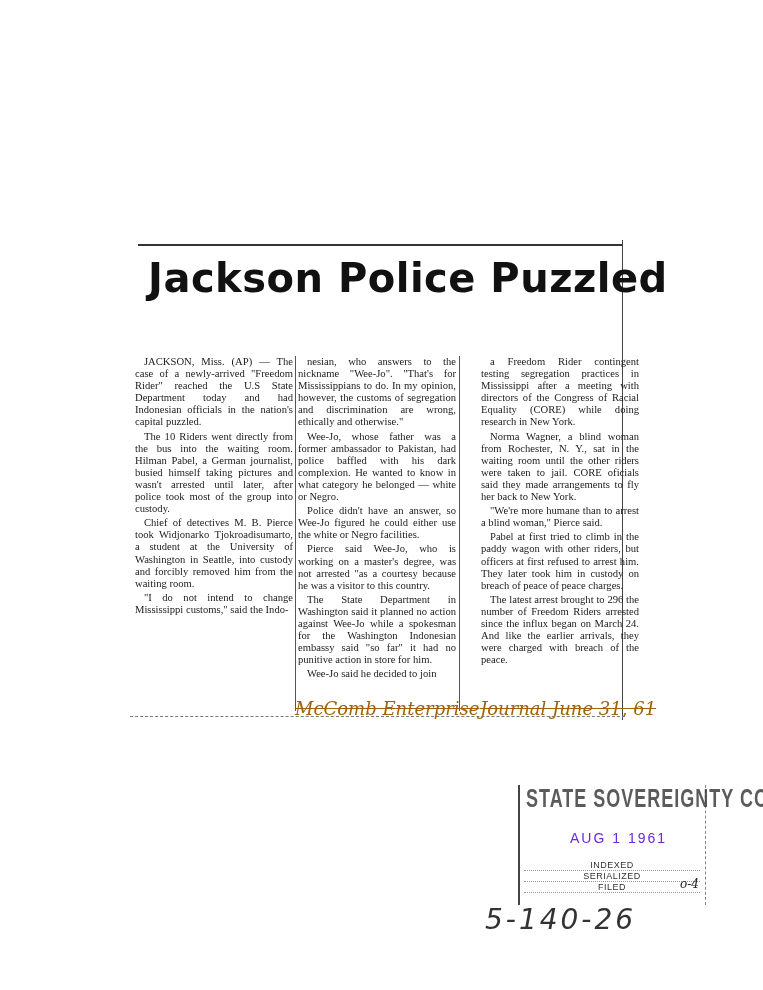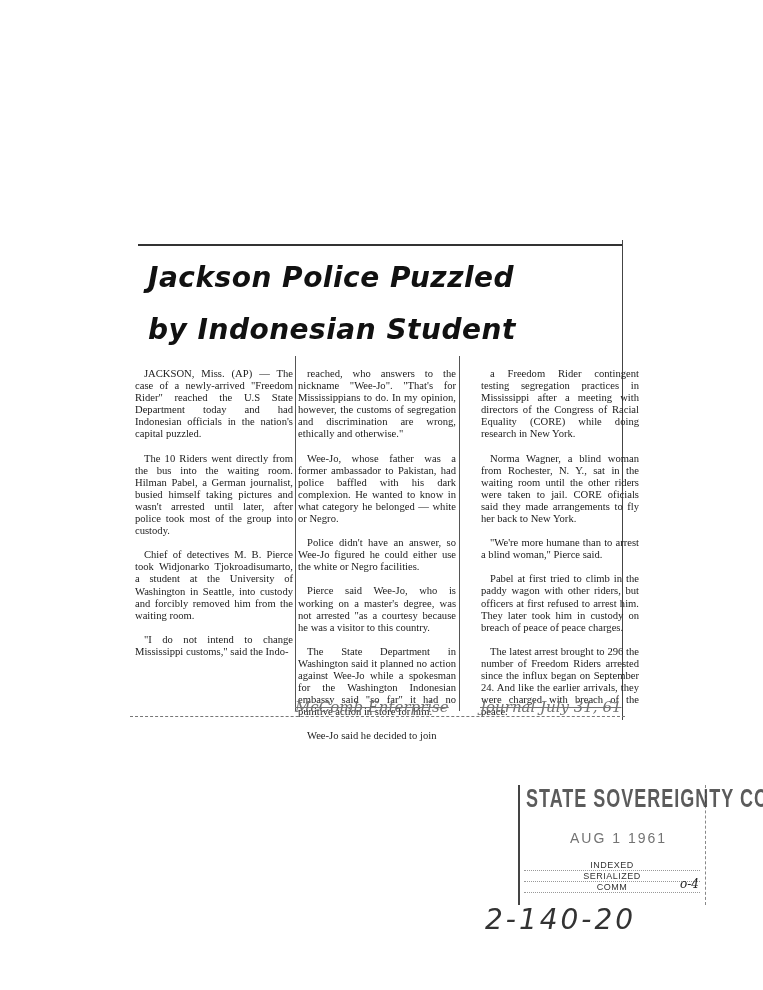--- a/index.html
+++ b/index.html
@@ -13,63 +13,63 @@
   .top-rule {
     position: absolute; left: 8px; top: 4px; width: 485px; height: 0;
     border-top: 2px solid #333;
   }
   .right-edge {
     position: absolute; left: 492px; top: 0px; width: 0; height: 480px;
     border-left: 1px solid #444;
   }
   .headline {
     position: absolute; left: 18px; top: 12px; width: 470px;
-    font-family: "DejaVu Sans", sans-serif; font-weight: bold; font-style: italic;
-    font-size: 28px; line-height: 52px; color: #111; letter-spacing: 0.5px;
+    font-family: "DejaVu Sans", sans-serif; font-weight: bold; 
+    font-size: 40px; line-height: 52px; color: #111; letter-spacing: 0.5px;
   }
   .headline div { white-space: nowrap; }
   .columns {
     position: absolute; left: 5px; top: 116px; width: 485px; height: 360px;
   }
   .col {
     position: absolute; top: 0; width: 158px;
     font-size: 10.6px; line-height: 12.1px; text-align: justify; color: #1a1a1a;
   }
-  .col p { margin: 12px 0 2px 0; text-indent: 9px; }
+  .col p { margin: 0 0 2px 0; text-indent: 9px; }
   .col1 { left: 0px; }
   .col2 { left: 163px; }
   .col3 { left: 346px; }
   .col-rule {
     position: absolute; top: 0; width: 0; height: 355px; border-left: 1px solid #555;
   }
   .rule1 { left: 160px; }
   .rule2 { left: 324px; }
   .bottom-rule {
     position: absolute; left: 0px; top: 476px; width: 495px; height: 0;
     border-top: 1px dashed #777;
   }
   .handwritten {
     position: absolute; top: 458px;
-    font-family: "DejaVu Serif", serif; font-style: italic; font-size: 15px; color: #737373;
+    font-family: "DejaVu Serif", serif; font-style: italic; font-size: 18px; color: #a16207;
     white-space: nowrap;
   }
   .hw-source { left: 165px; text-decoration: line-through; }
   .hw-date { left: 350px; text-decoration: line-through; }
   .stamp {
     position: absolute; left: 518px; top: 785px; width: 185px; height: 120px;
     border-left: 2px solid #444; border-right: 1px dashed #888;
     font-family: "Liberation Sans", sans-serif; color: #333;
   }
   .stamp-title {
     position: absolute; left: 6px; top: 0px; font-size: 18px; font-weight: bold;
     letter-spacing: 1px; color: #333; transform: scaleY(1.4); transform-origin: top left;
     white-space: nowrap; opacity: 0.8;
   }
   .stamp-date {
-    position: absolute; left: 50px; top: 45px; font-size: 14px; letter-spacing: 2px; color: #737373;
+    position: absolute; left: 50px; top: 45px; font-size: 14px; letter-spacing: 2px; color: #6d28d9;
   }
   .stamp-lines {
     position: absolute; left: 4px; top: 75px; font-size: 9px; line-height: 10px; letter-spacing: 0.5px;
   }
   .stamp-lines div { border-bottom: 1px dotted #999; width: 176px; text-align: center; }
   .stamp-initials {
     position: absolute; left: 160px; top: 92px; font-family: "DejaVu Serif", serif;
     font-style: italic; font-size: 12px; color: #222;
   }
   .file-number {
@@ -80,58 +80,57 @@
 </style>
 </head>
 <body>
 
 <div class="clipping">
   <div class="top-rule"></div>
   <div class="right-edge"></div>
 
   <div class="headline">
     <div>Jackson Police Puzzled</div>
-    <div>by Indonesian Student</div>
   </div>
 
   <div class="columns">
     <div class="col col1">
       <p>JACKSON, Miss. (AP) — The case of a newly-arrived "Freedom Rider" reached the U.S State Department today and had Indonesian officials in the nation's capital puzzled.</p>
       <p>The 10 Riders went directly from the bus into the waiting room. Hilman Pabel, a German journalist, busied himself taking pictures and wasn't arrested until later, after police took most of the group into custody.</p>
       <p>Chief of detectives M. B. Pierce took Widjonarko Tjokroadisumarto, a student at the University of Washington in Seattle, into custody and forcibly removed him from the waiting room.</p>
       <p>"I do not intend to change Mississippi customs," said the Indo-</p>
     </div>
     <div class="col-rule rule1"></div>
     <div class="col col2">
-      <p>reached, who answers to the nickname "Wee-Jo". "That's for Mississippians to do. In my opinion, however, the customs of segregation and discrimination are wrong, ethically and otherwise."</p>
+      <p>nesian, who answers to the nickname "Wee-Jo". "That's for Mississippians to do. In my opinion, however, the customs of segregation and discrimination are wrong, ethically and otherwise."</p>
       <p>Wee-Jo, whose father was a former ambassador to Pakistan, had police baffled with his dark complexion. He wanted to know in what category he belonged — white or Negro.</p>
       <p>Police didn't have an answer, so Wee-Jo figured he could either use the white or Negro facilities.</p>
       <p>Pierce said Wee-Jo, who is working on a master's degree, was not arrested "as a courtesy because he was a visitor to this country.</p>
       <p>The State Department in Washington said it planned no action against Wee-Jo while a spokesman for the Washington Indonesian embassy said "so far" it had no punitive action in store for him.</p>
       <p>Wee-Jo said he decided to join</p>
     </div>
     <div class="col-rule rule2"></div>
     <div class="col col3">
       <p>a Freedom Rider contingent testing segregation practices in Mississippi after a meeting with directors of the Congress of Racial Equality (CORE) while doing research in New York.</p>
       <p>Norma Wagner, a blind woman from Rochester, N. Y., sat in the waiting room until the other riders were taken to jail. CORE oficials said they made arrangements to fly her back to New York.</p>
       <p>"We're more humane than to arrest a blind woman," Pierce said.</p>
       <p>Pabel at first tried to climb in the paddy wagon with other riders, but officers at first refused to arrest him. They later took him in custody on breach of peace of peace charges.</p>
-      <p>The latest arrest brought to 296 the number of Freedom Riders arrested since the influx began on September 24. And like the earlier arrivals, they were charged with breach of the peace.</p>
+      <p>The latest arrest brought to 296 the number of Freedom Riders arrested since the influx began on March 24. And like the earlier arrivals, they were charged with breach of the peace.</p>
     </div>
   </div>
 
   <div class="handwritten hw-source">McComb Enterprise</div>
-  <div class="handwritten hw-date">Journal July 31, 61</div>
+  <div class="handwritten hw-date">Journal June 31, 61</div>
   <div class="bottom-rule"></div>
 </div>
 
 <div class="stamp">
   <div class="stamp-title">STATE SOVEREIGNTY COMM.</div>
   <div class="stamp-date">AUG 1 1961</div>
   <div class="stamp-lines">
     <div>INDEXED</div>
     <div>SERIALIZED</div>
-    <div>COMM</div>
+    <div>FILED</div>
   </div>
   <div class="stamp-initials">o-4</div>
 </div>
 
-<div class="file-number">2-140-20</div>
+<div class="file-number">5-140-26</div>
 
 </body></html>

